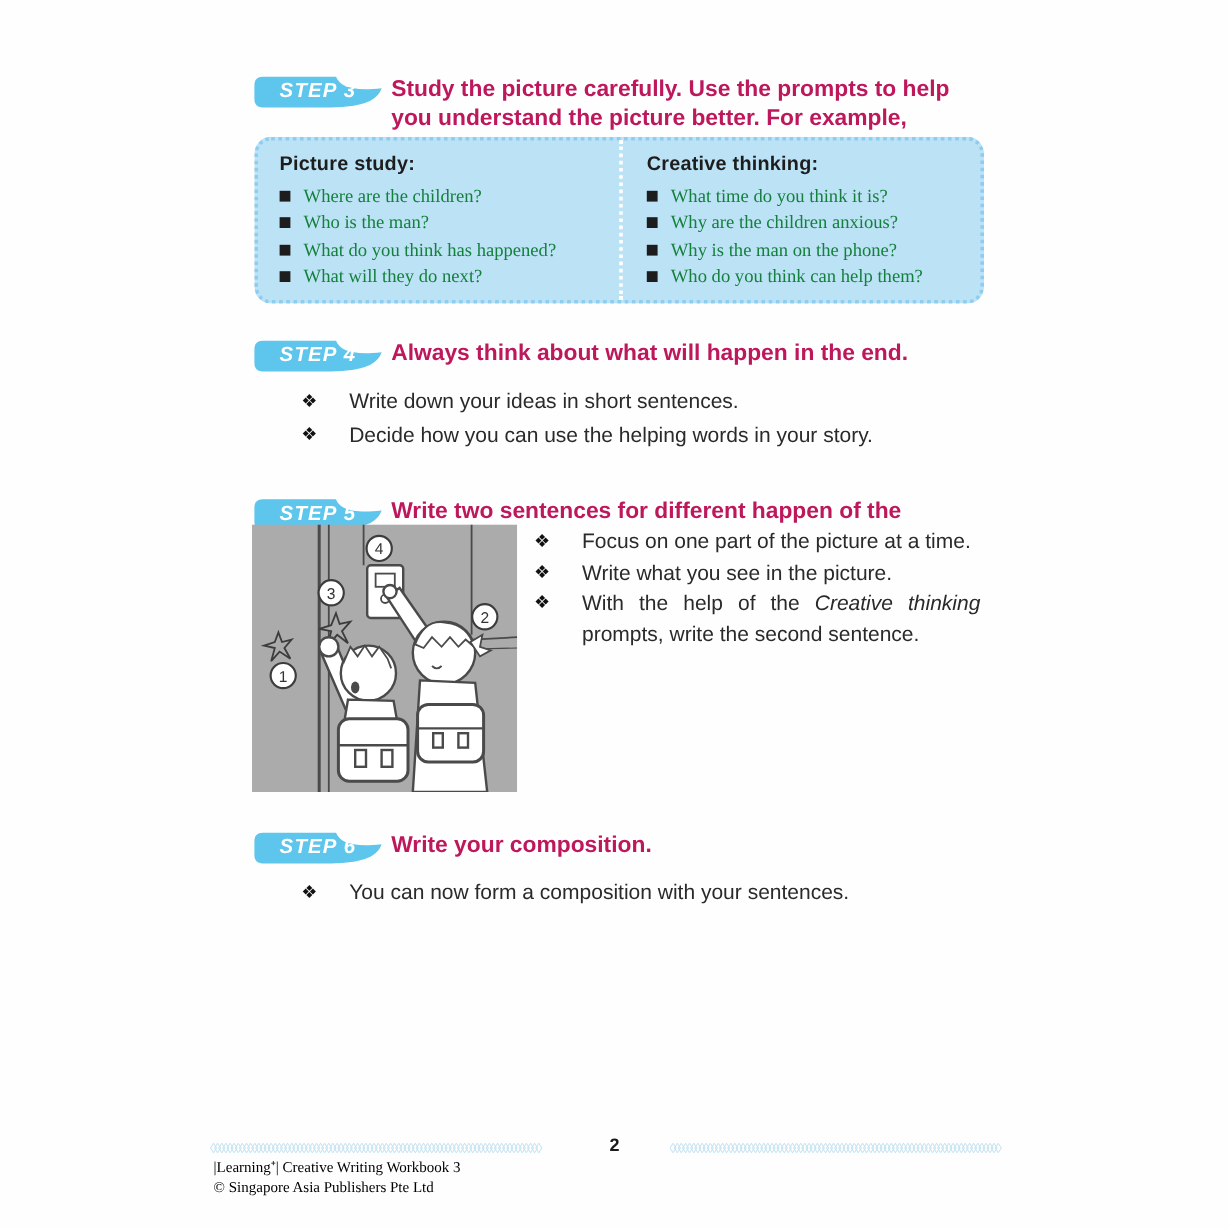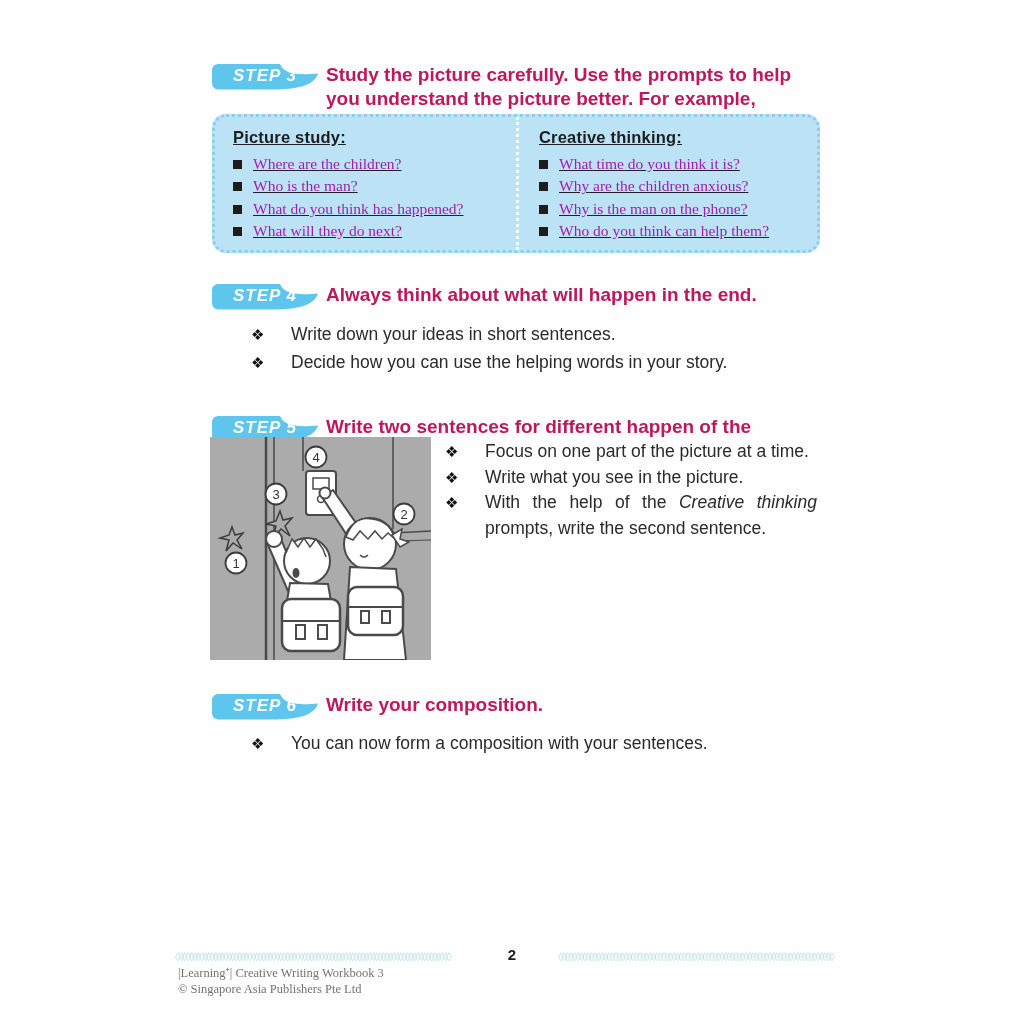--- a/index.html
+++ b/index.html
@@ -20,45 +20,44 @@
   .step-title {
     margin-left:6px; color:#be185d; font-weight:bold; font-size:19px; line-height:24px;
     padding-top:3px;
   }
   .w500 { width:496px; }
   
   .prompt-box {
     position:absolute; left:212px; top:114px; width:608px; height:139px;
     background:#bce2f5; border:3px dotted #8ccdf0; border-radius:14px;
     display:flex;
-    text-decoration:underline;
   }
   .pb-col { width:50%; padding:11px 10px 8px 18px; }
   .pb-col.right { border-left:3px dotted #ffffff; padding-left:20px; }
   .pb-heading { font-size:16.5px; font-weight:bold; color:#1d1d1d; letter-spacing:0.2px; margin-bottom:6px; }
-  .pb-item { display:flex; align-items:baseline; font-family:"Liberation Serif", serif; font-size:15.5px; line-height:22.4px; color:#a21caf; }
+  .pb-item { display:flex; align-items:baseline; font-family:"Liberation Serif", serif; font-size:15.5px; line-height:22.4px; color:#15803d; }
   .sq { flex:none; width:9px; height:9px; background:#1d1d1d; margin-right:11px; position:relative; top:0px; display:inline-block; }
   
   .body-list { position:absolute; list-style:none; }
   .body-list li { position:relative; padding-left:40px; font-size:17.5px; line-height:27.5px; color:#2a2a2a; }
   .body-list li .dia { position:absolute; left:0; top:0; font-size:15px; color:#111; }
   .body-list.tight li { line-height:25.5px; }
   .just { text-align:justify; }
   .it { font-style:italic; }
   
   .figure { position:absolute; left:210px; top:437px; width:221px; height:223px; }
   
   .chain { position:absolute; top:951px; height:14px; overflow:hidden; white-space:nowrap;
            color:#c3e2f0; font-size:12px; letter-spacing:-2.5px; line-height:12px; }
   .chain.left { left:175px; width:281px; }
   .chain.right { left:558px; width:336px; }
   .page-num { position:absolute; left:0; right:0; top:946px; text-align:center;
               font-weight:bold; font-size:15px; color:#1a1a1a; }
   .imprint { position:absolute; left:178px; top:966px; font-family:"Liberation Serif", serif;
-             font-size:12.5px; line-height:15.5px; color:#737373; }
+             font-size:12.5px; line-height:15.5px; color:#000000; }
 </style>
 </head>
 <body>
 
 <div class="page">
 
   <div class="step-row" style="top:60px;">
     <div class="badge">
       <svg viewBox="0 0 110 30">
         <path d="M9,2 H70 C73.5,10.5 84,14 108,11.5 C104,23.5 89,27.5 60,27.5 L9,27.5 C4.5,27.5 2,25 2,20.5 V9 C2,4.5 4.5,2 9,2 Z" fill="#5ec5ec"></path>

